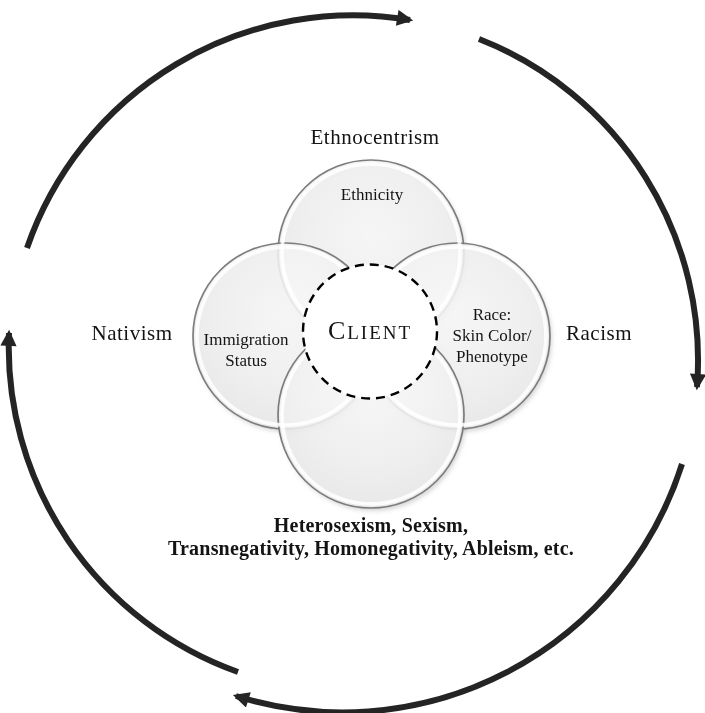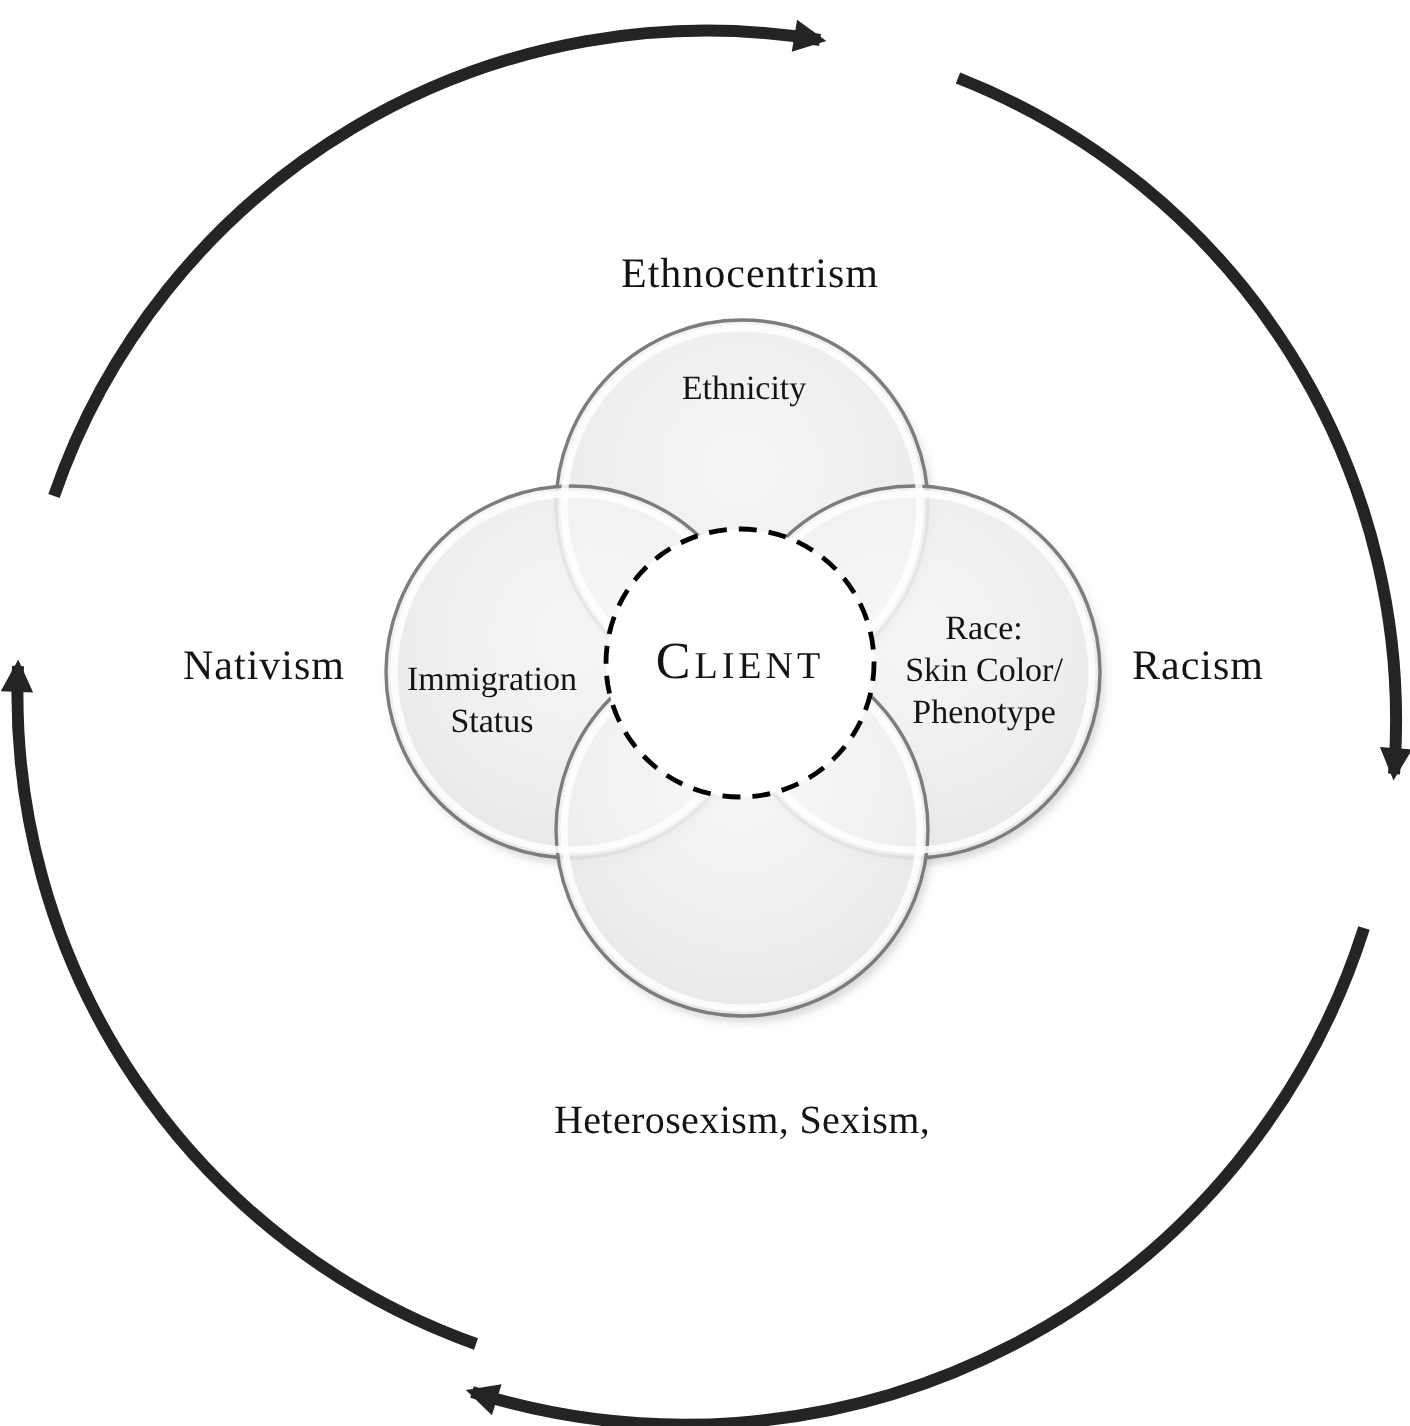--- a/index.html
+++ b/index.html
@@ -27,25 +27,24 @@
   .outer-label {
     font-weight: normal;
     font-size: 21px;
     letter-spacing: 0.5px;
   }
   .inner-label {
     font-size: 17px;
     line-height: 21px;
   }
   .caption {
-    font-weight: normal;
+    font-weight: bold;
     font-size: 20px;
     line-height: 23px;
     letter-spacing: 0.2px;
-    margin-top: 24px;
   }
   .client-label {
     letter-spacing: 2px;
   }
   .client-label .initial { font-size: 26px; }
   .client-label .rest    { font-size: 19px; }
 
   
   #label-ethnocentrism { left: 375px; top: 137px; }
   #label-ethnicity     { left: 372px; top: 194px; }
@@ -130,15 +129,16 @@
 
   <div id="label-client" class="label client-label">
     <span class="initial">C</span><span class="rest">LIENT</span>
   </div>
 
   <div id="label-other" class="label inner-label">
   </div>
 
   <div id="label-caption" class="label caption">
     <div>Heterosexism, Sexism,</div>
+    <div>Transnegativity, Homonegativity, Ableism, etc.</div>
   </div>
 
 </div>
 
 </body></html>

